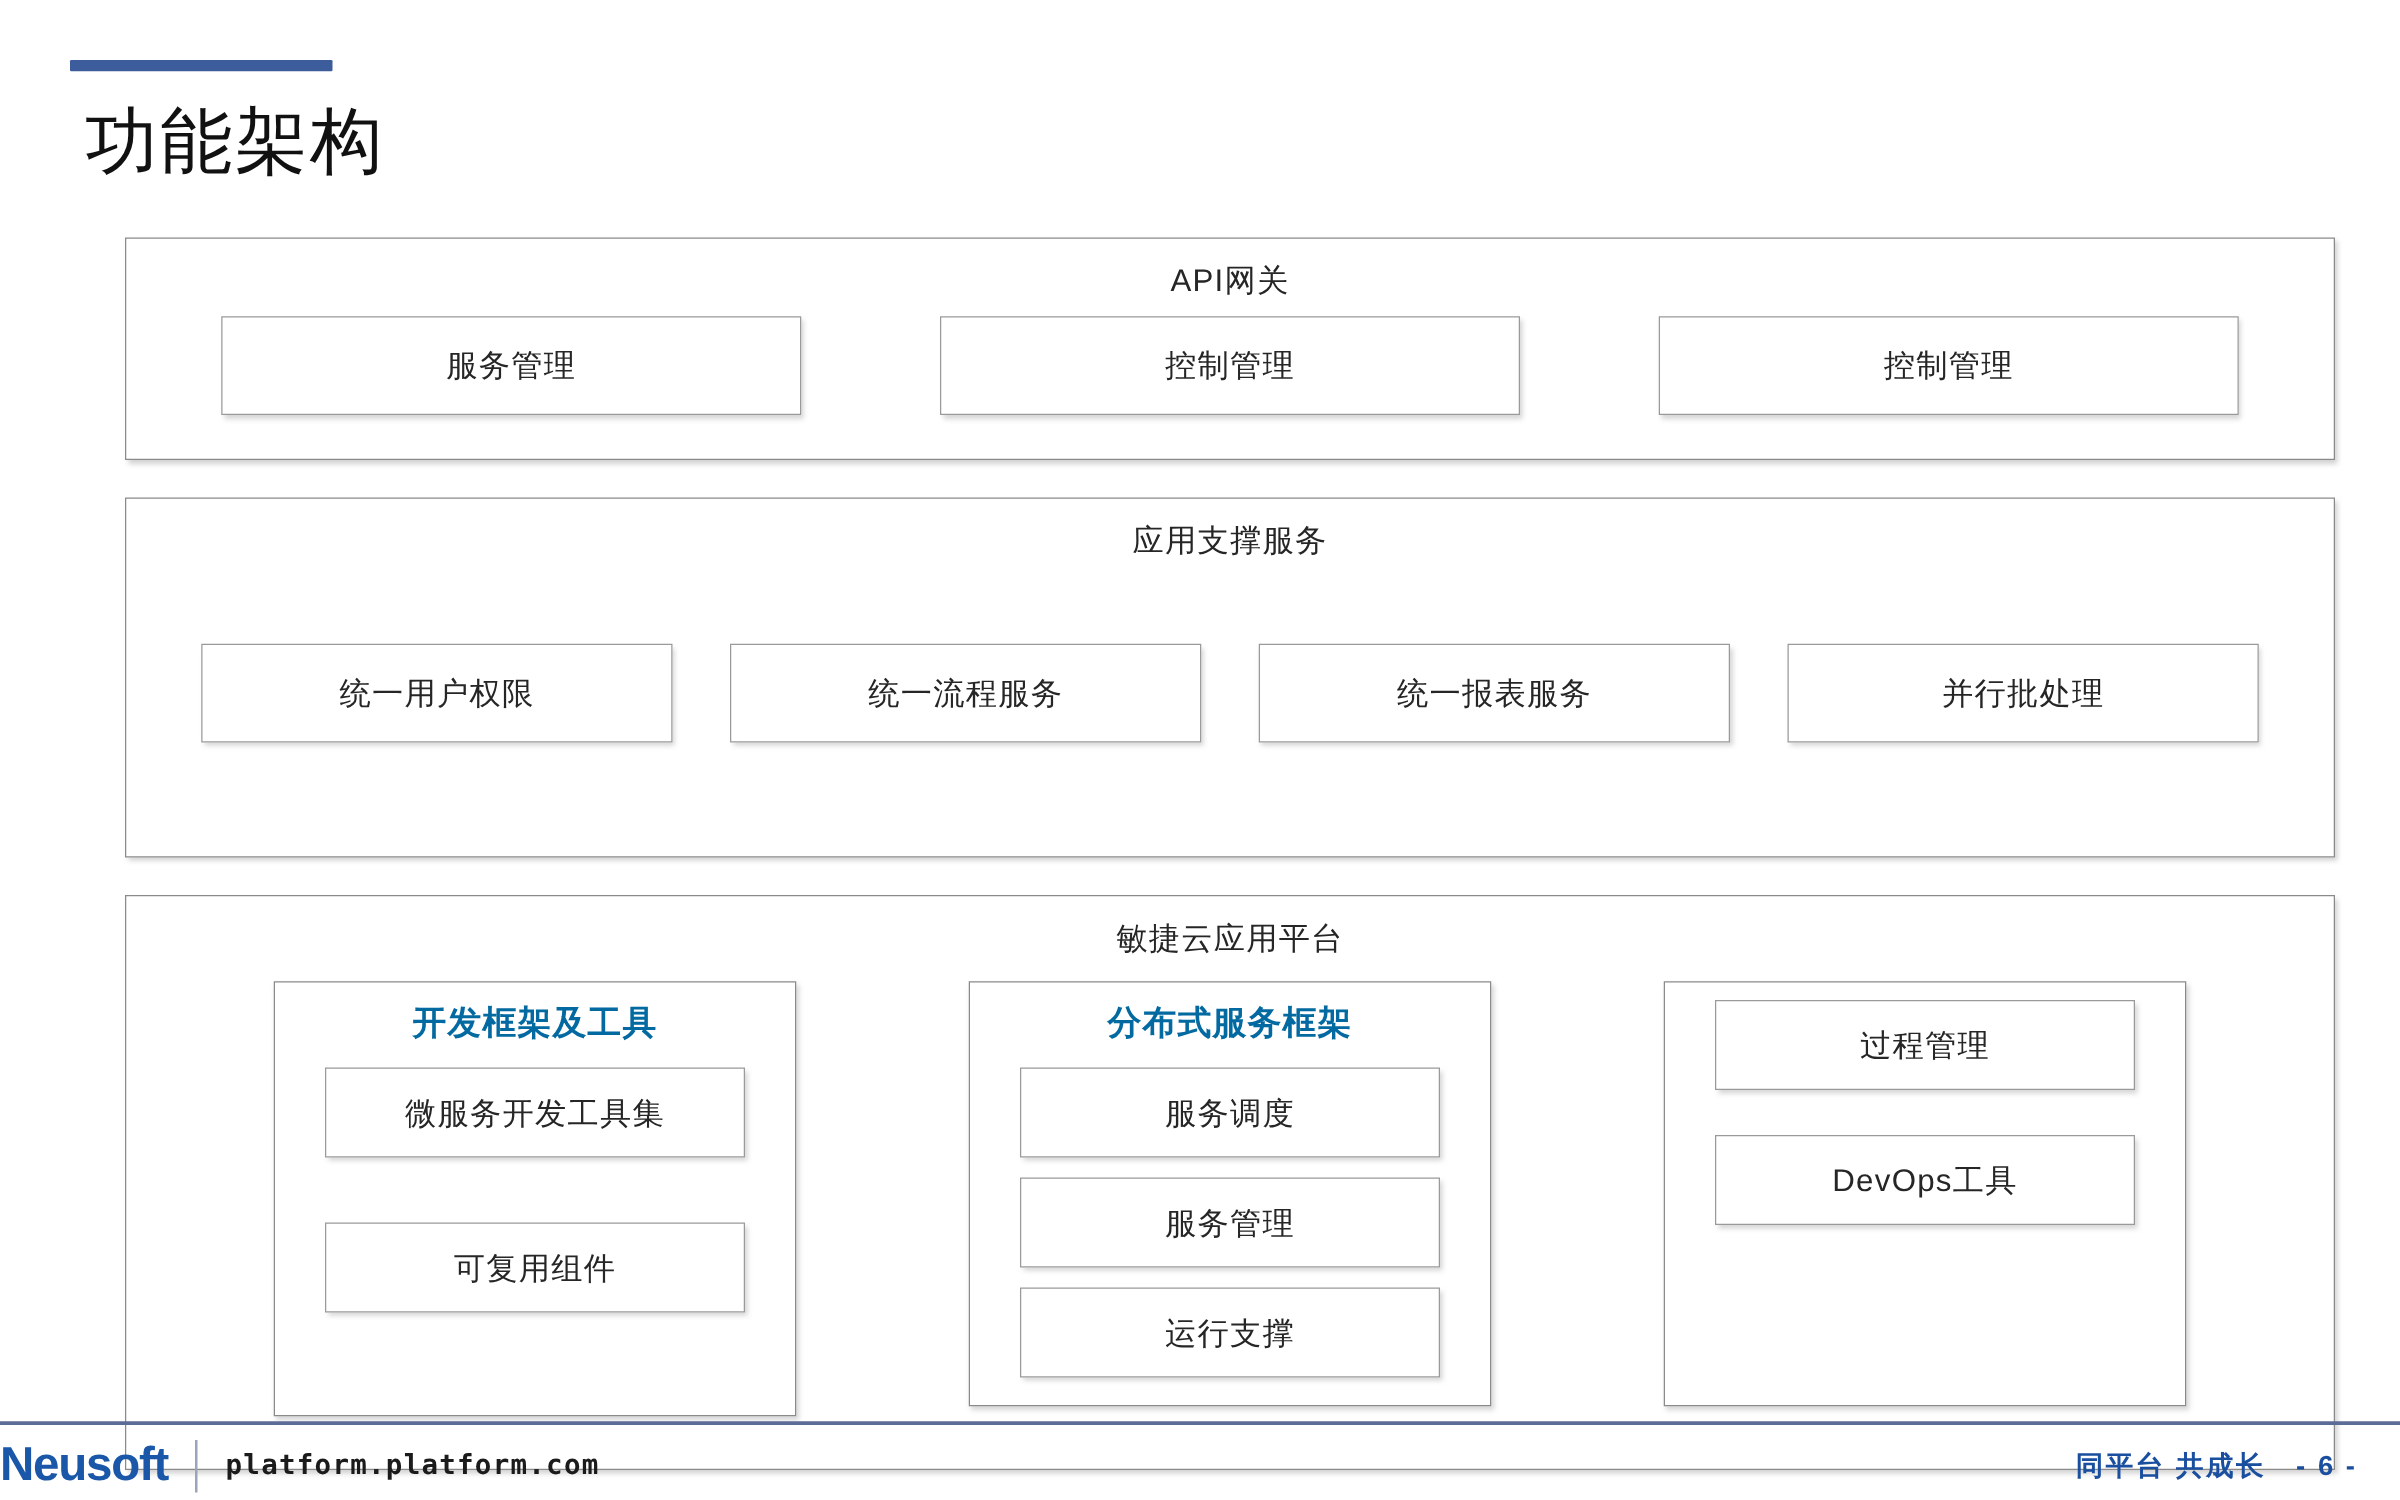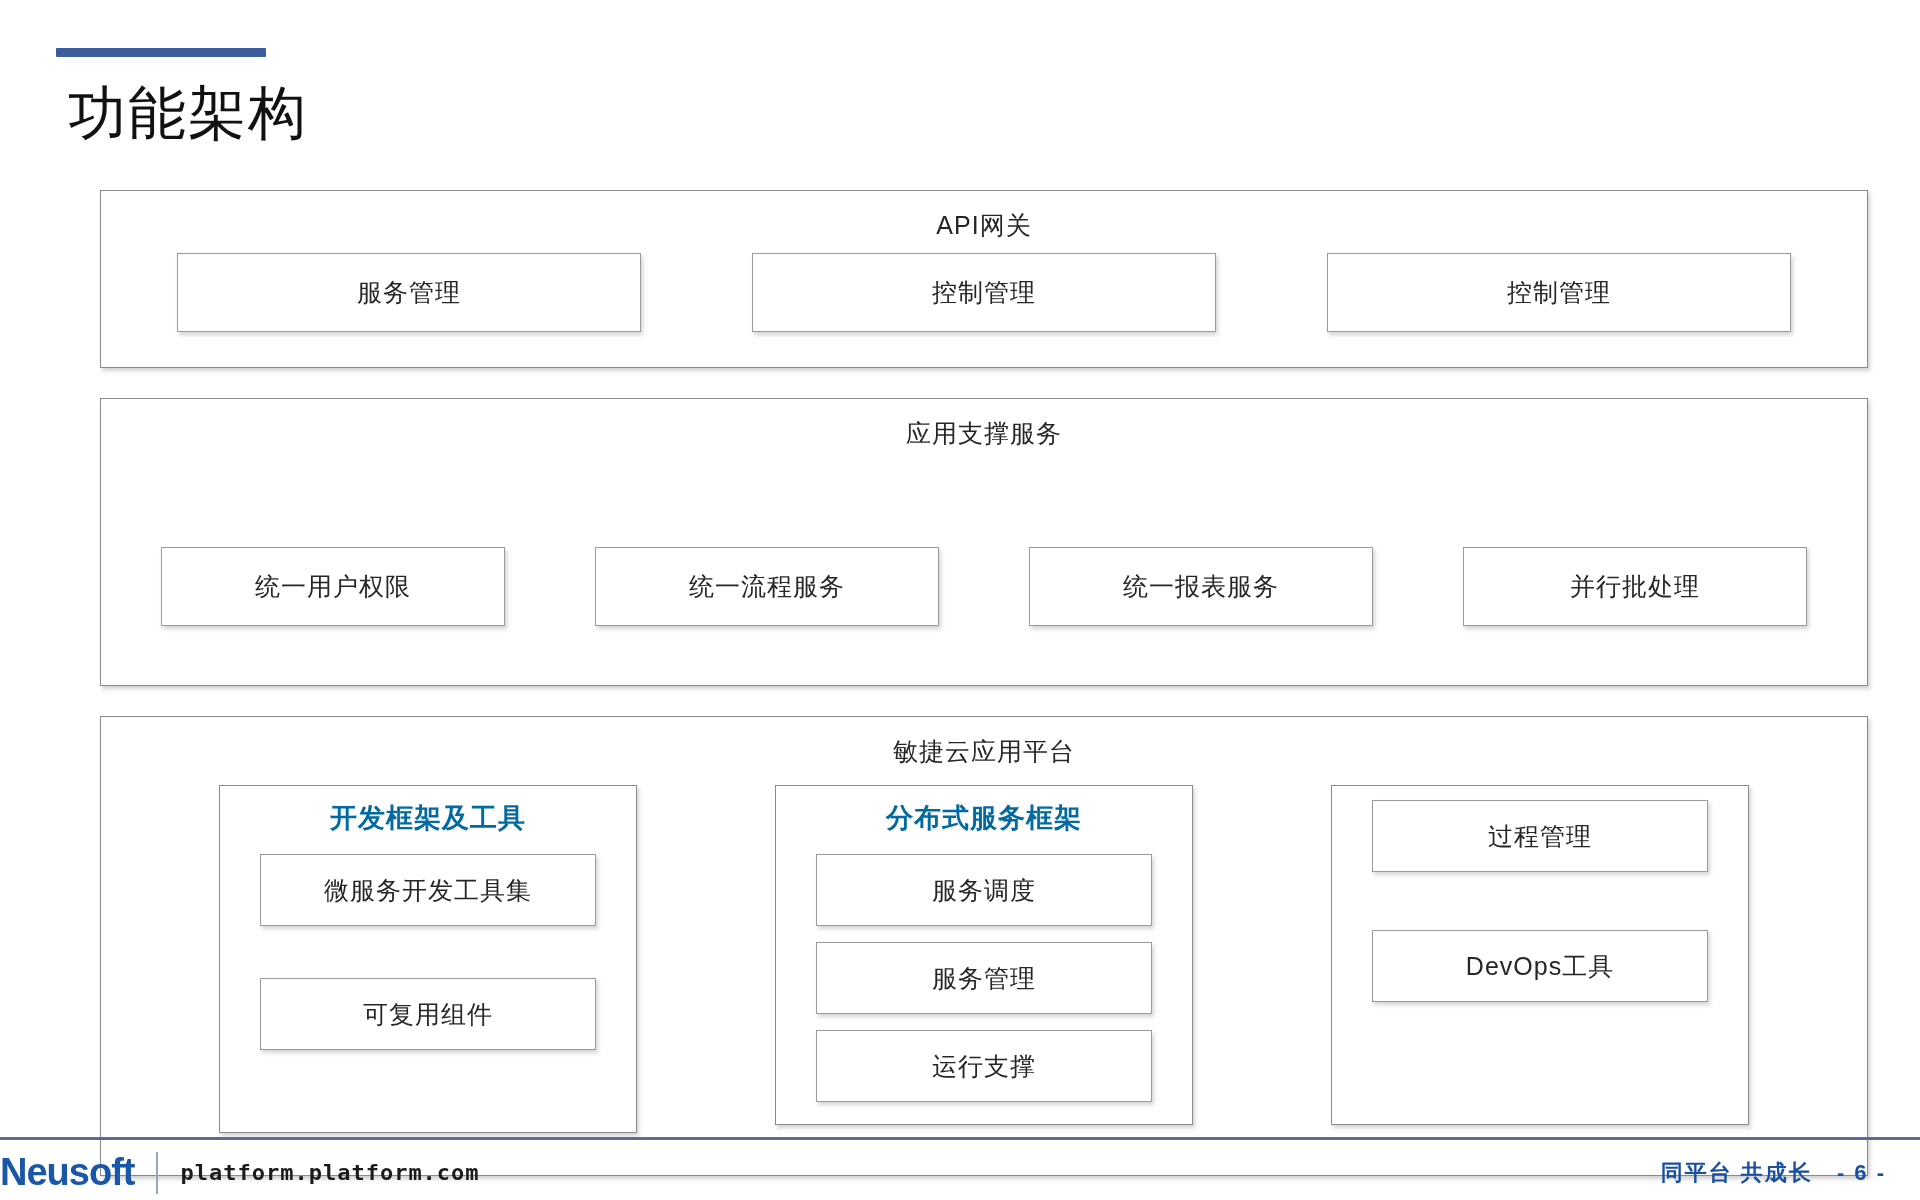--- a/index.html
+++ b/index.html
@@ -89,23 +89,22 @@
   }
 
   
   .band-support { height: 288px; }
   .band-support .row {
     display: flex;
     justify-content: space-between;
     padding: 66px 60px 0 60px;
   }
   .band-support .cell {
-    width: 344px;
+    width: 377px;
     height: 79px;
-    margin-top: 32px;
   }
 
   
   .band-platform { height: 460px; margin-bottom: 0; }
   .band-platform .row {
     display: flex;
     justify-content: space-between;
     padding: 18px 118px 0 118px;
   }
   .panel {
@@ -139,21 +138,21 @@
     align-items: center;
     justify-content: center;
     font-size: 25px;
     color: #262626;
     letter-spacing: 1px;
   }
   .panel-dev .sub { margin-bottom: 52px; }
   .panel-dev .sub:last-child { margin-bottom: 0; }
   .panel-dist .sub { margin-bottom: 14px; margin-top: 16px; }
   .panel-dist .sub:last-child { margin-bottom: 0; }
-  .panel-ops .sub { margin-bottom: 58px; }
+  .panel-ops .sub { margin-bottom: 36px; }
   .panel-ops .sub:last-child { margin-bottom: 0; }
 
   
   .footer-rule {
     position: absolute;
     left: 0;
     top: 1137px;
     width: 1920px;
     height: 3px;
     background: #5b6c96;

